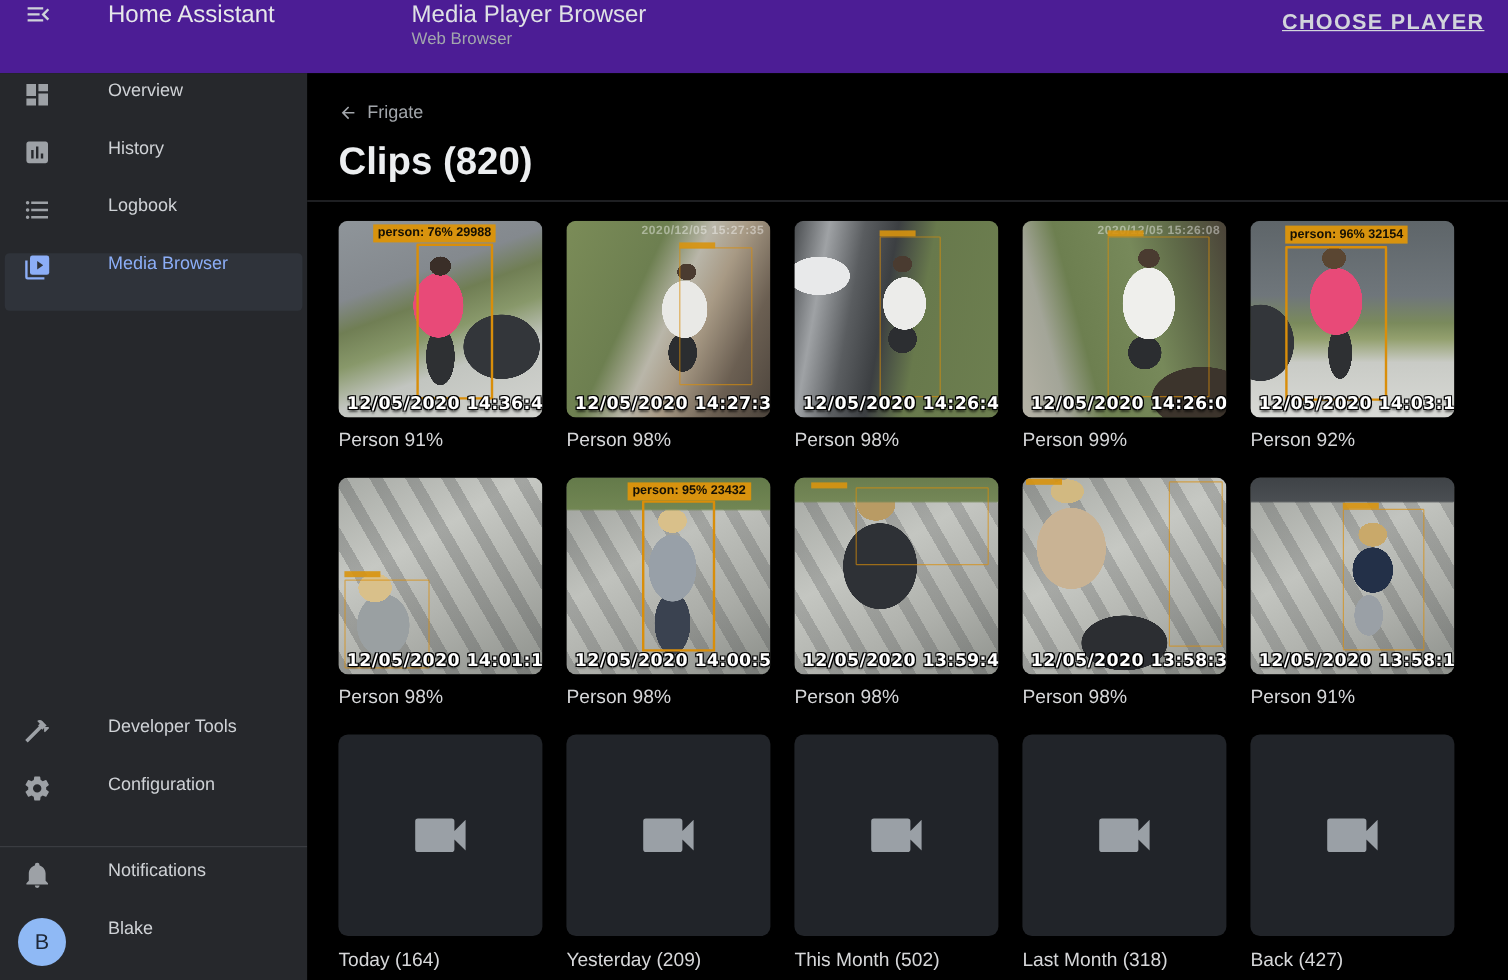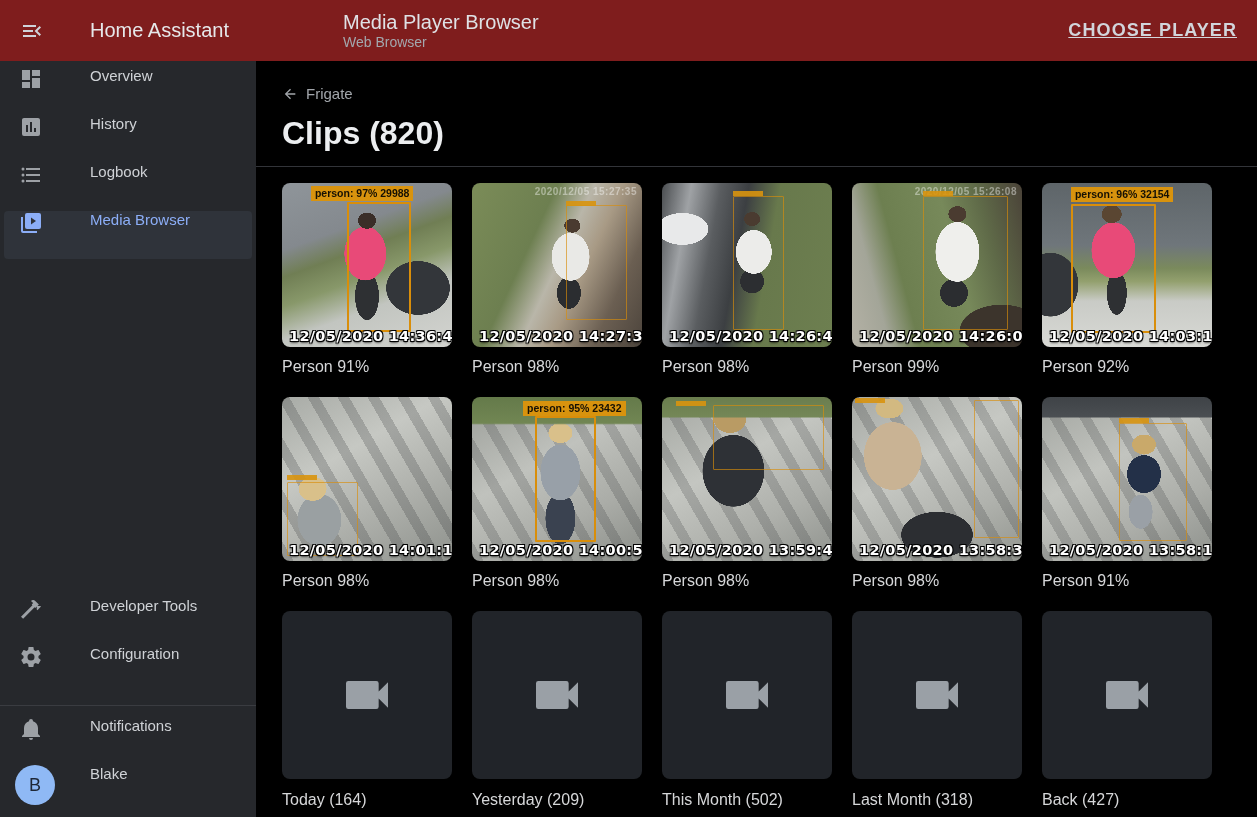--- a/index.html
+++ b/index.html
@@ -1,21 +1,21 @@
 <!DOCTYPE html>
 <html><head>
 <meta charset="utf-8">
 <style>
   * { margin:0; padding:0; box-sizing:border-box; }
   html,body { width:1257px; height:817px; overflow:hidden; background:#17181b;
     font-family:"Liberation Sans","DejaVu Sans",sans-serif; }
   .app { width:1257px; height:817px; display:flex; flex-direction:column; }
 
   
-  .topbar { height:61px; background:#7f1d1d; display:flex; align-items:center; flex:0 0 61px; }
+  .topbar { height:61px; background:#4c1d95; display:flex; align-items:flex-start; flex:0 0 61px; }
   .topbar-left { width:256px; display:flex; align-items:center; flex:0 0 256px; }
   .menu-btn { background:none; border:none; cursor:pointer; padding:0; margin-left:20px;
     width:24px; height:24px; color:#cfd3da; }
   .menu-btn svg { width:24px; height:24px; fill:currentColor; }
   .app-name { margin-left:46px; font-size:20px; color:#e6e8ea; white-space:nowrap; }
   .topbar-center { padding-left:87px; flex:1 1 auto; min-width:0; }
   .mp-title { font-size:20px; color:#dfe1e5; line-height:24px; }
   .mp-subtitle { font-size:14px; color:#a3a7ad; line-height:17px; }
   .choose-player { background:none; border:none; cursor:pointer; color:#d2d5db;
     font-family:inherit; font-size:18px; font-weight:700; letter-spacing:1.1px;
@@ -225,21 +225,21 @@
         </button>
         <h1 class="page-title">Clips (820)</h1>
       </div>
 
       <div class="scroll-area">
         <div class="grid" id="clips-grid">
             <div class="media-card">
     <div class="thumb scene-1">
 
       <span class="det-box" style="left: 38%; top: 12%; width: 38%; height: 79%;"></span>
-      <span class="det-chip" style="left: 17%; top: 2%;">person: 97% 29988</span>
+      <span class="det-chip" style="left: 17%; top: 2%;">person: 76% 29988</span>
 
       <span class="ts-overlay">12/05/2020 14:36:47</span>
     </div>
     <div class="caption">Person 91%</div>
   </div>
             <div class="media-card">
     <div class="thumb scene-2">
       <span class="osd">2020/12/05 15:27:35</span>
       <span class="det-box faint" style="left: 55%; top: 14%; width: 36%; height: 70%;"></span>
 

